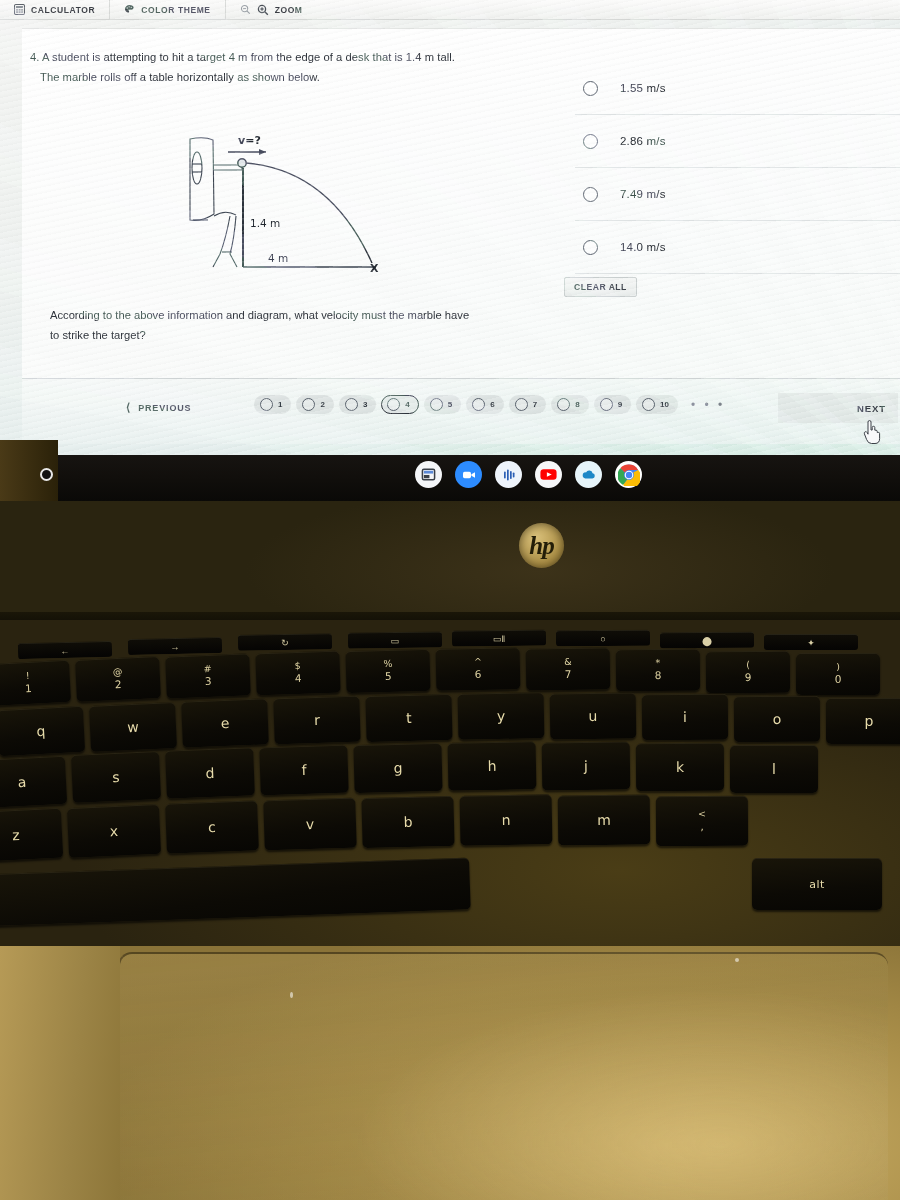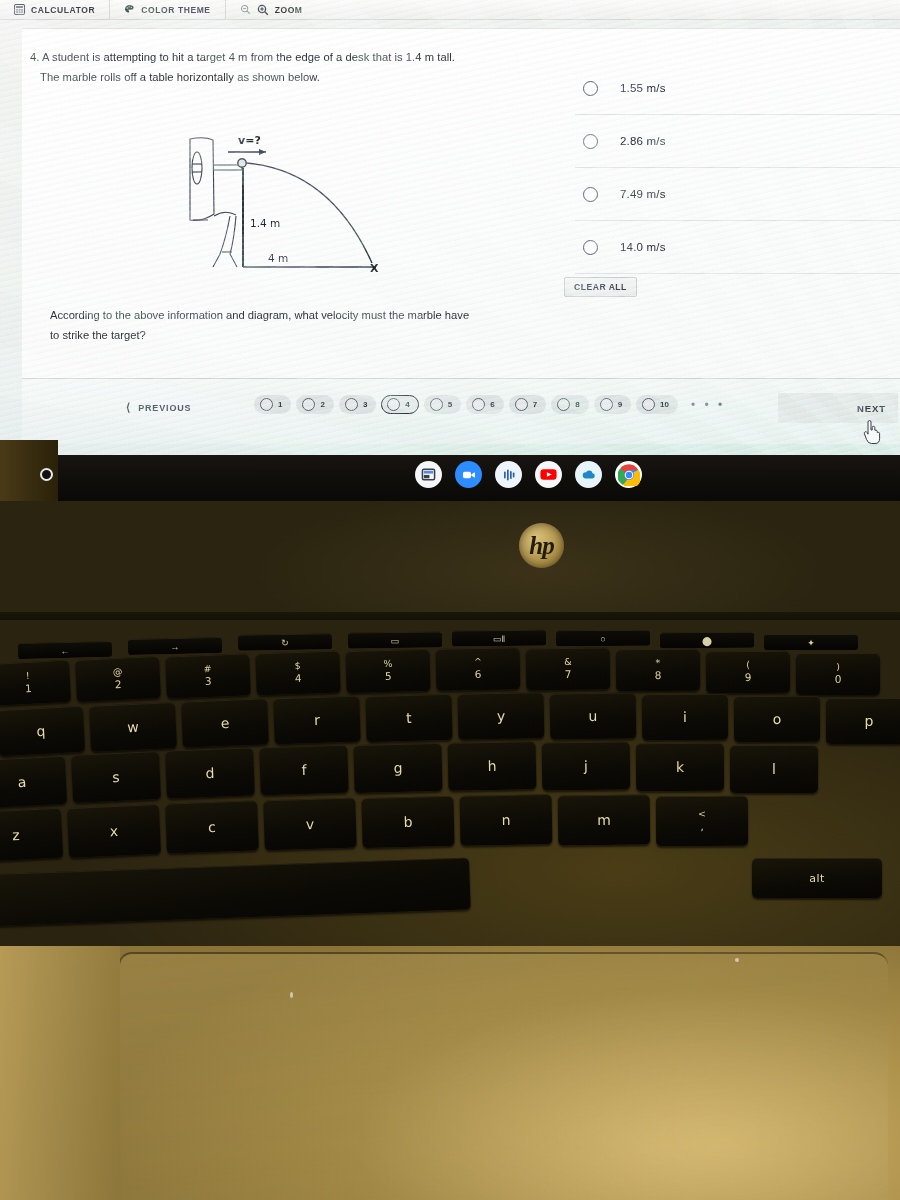--- a/index.html
+++ b/index.html
@@ -608,21 +608,21 @@
       </div>
     <div class="key" style="left:558px; top:175px; width:92px; height:50px; transform:rotate(-.6deg);">
         <span class="main">m</span>
       </div>
     <div class="key num" style="left:656px; top:176px; width:92px; height:50px; transform:rotate(-.3deg);">
         <span class="sym">&lt;</span>
         <span class="dig">,</span>
       </div>
 
     <div class="key" style="left:-20px; top:246px; width:490px; height:52px; transform:rotate(-2deg);"></div>
-    <div class="key" style="left:752px; top:238px; width:130px; height:40px;">
+    <div class="key" style="left:752px; top:238px; width:130px; height:52px;">
         <span class="alt">alt</span>
       </div>
   </div>
 
   <div id="palm"></div>
   <div id="trackpad"></div>
   <div id="palm-left-edge"></div>
   <div class="speck" style="left:290px; top:992px; width:3px; height:6px;"></div>
   <div class="speck" style="left:735px; top:958px; width:4px; height:4px;"></div>
 

